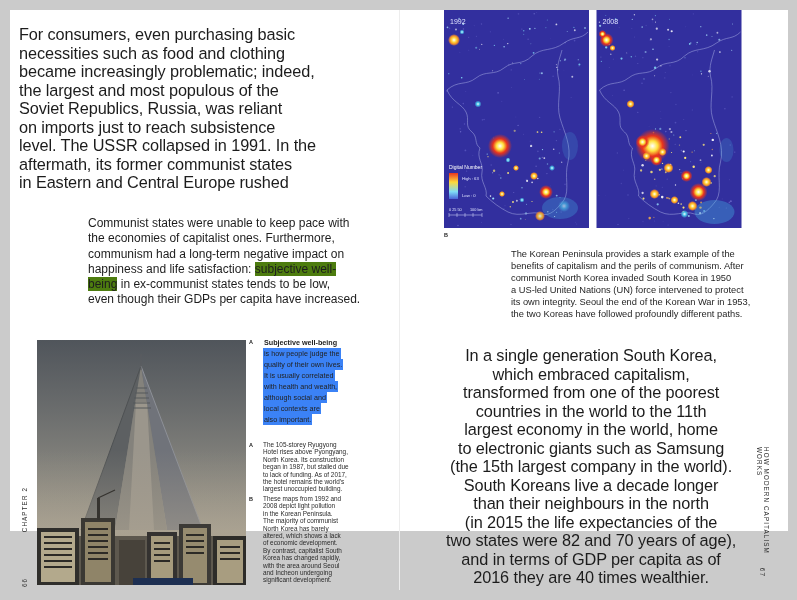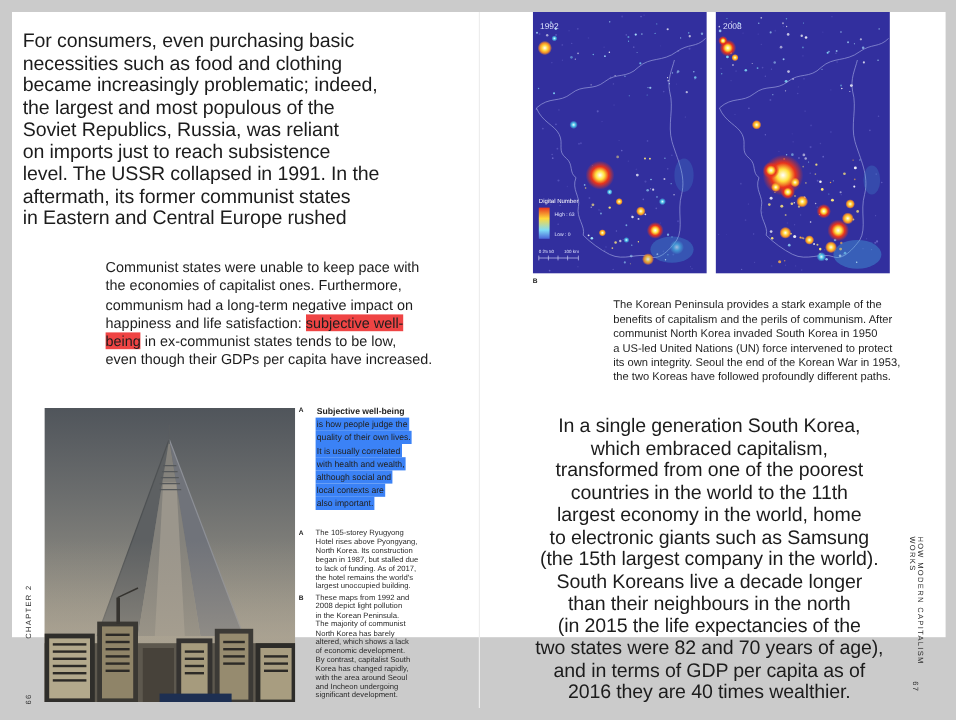--- a/index.html
+++ b/index.html
@@ -17,21 +17,21 @@
   .gutter{position:absolute;left:389px;top:0;width:1px;height:580px;background:#ededed;}
   .para-big{
     position:absolute;font-size:16.3px;line-height:18.5px;
     letter-spacing:-0.1px;color:#1c1c1c;white-space:nowrap;
   }
   .para-big div{white-space:nowrap;}
   .para-indent{
     position:absolute;left:58px;top:206px;font-size:12px;line-height:15.3px;
     color:#1d1d1d;white-space:nowrap;margin-left:20px;
   }
-  .hl{background:#ef4444;}
+  .hl{background:#4d7c0f;}
   .photo{position:absolute;left:27px;top:330px;width:209px;height:245px;}
   .marker{position:absolute;font-size:5.5px;font-weight:bold;color:#222;}
   .sidebar{
     position:absolute;left:253px;top:327px;width:100px;
     font-size:7.2px;line-height:11px;color:#222;text-align:center;
   }
   .sidebar div{background:#3b82f6;width:fit-content;padding:0 1px;}
   .sidebar div:first-child{background:none;font-weight:bold;}
   .footnote{
     position:absolute;left:253px;width:118px;

